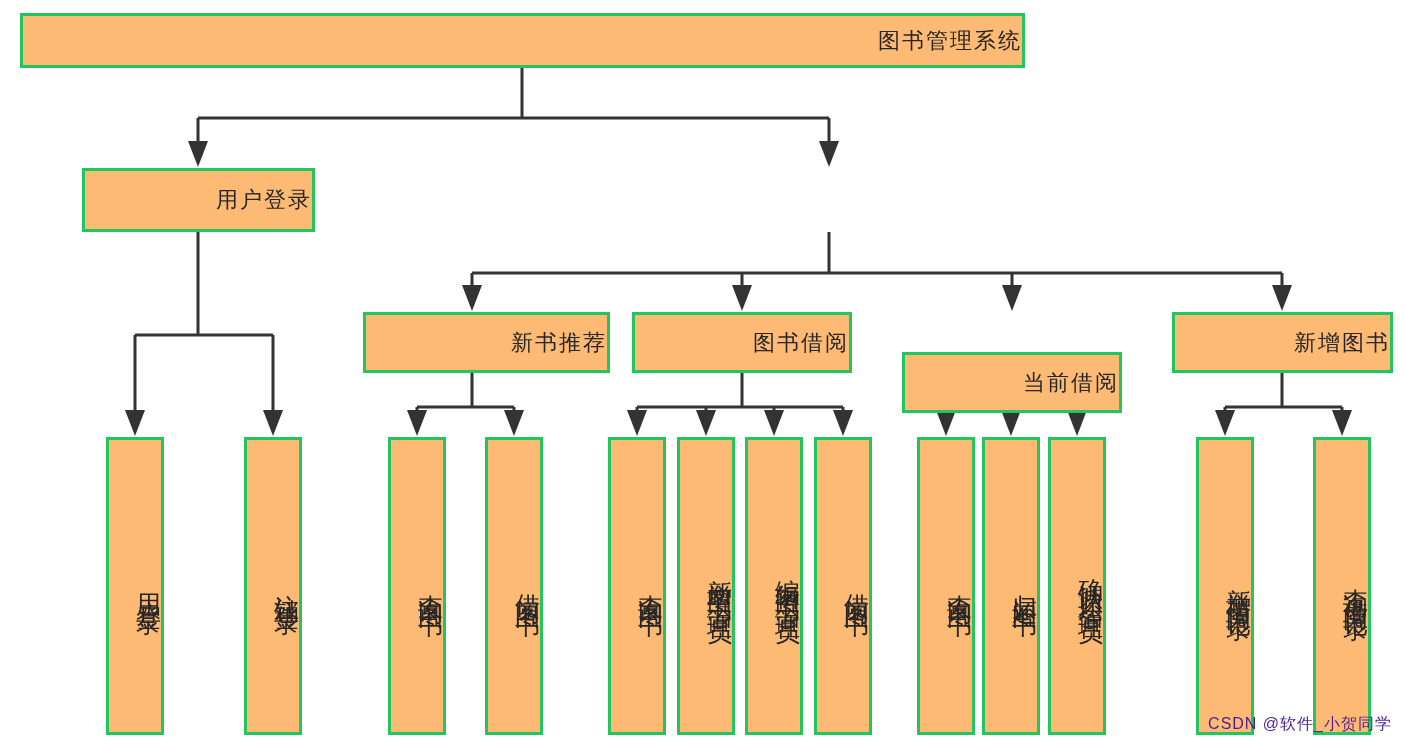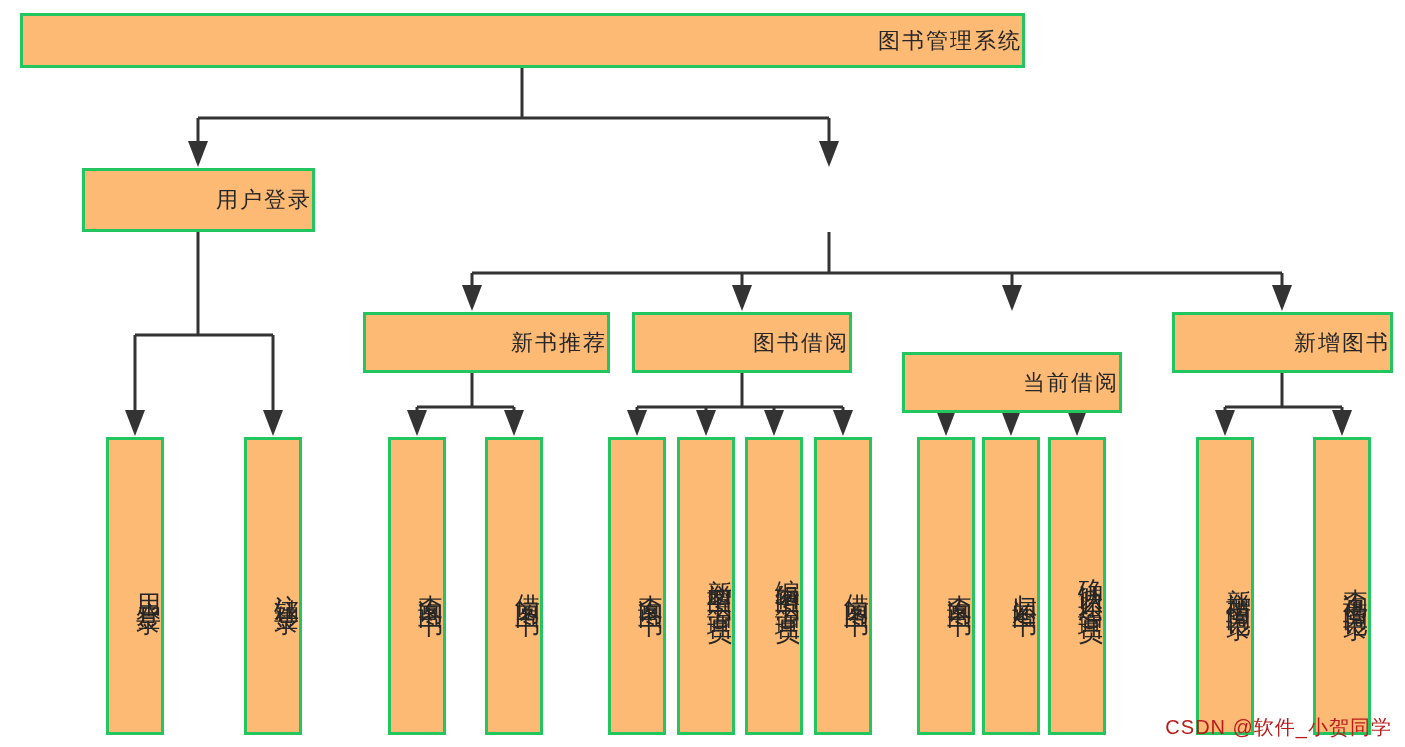--- a/index.html
+++ b/index.html
@@ -39,22 +39,22 @@
     font-size: 25px;
     letter-spacing: 6px;
     line-height: 1;
   }
   
   .lvl4 { top: 437px; width: 58px; height: 298px; }
   .watermark {
     position: absolute;
     top: 714px;
     right: 13px;
-    font-size: 20px;
-    color: #b91c1c;
+    font-size: 16px;
+    color: #4c1d95;
     letter-spacing: 1px;
     z-index: 2;
     white-space: nowrap;
   }
 </style>
 </head>
 <body>
 
 <div class="stage">
 

